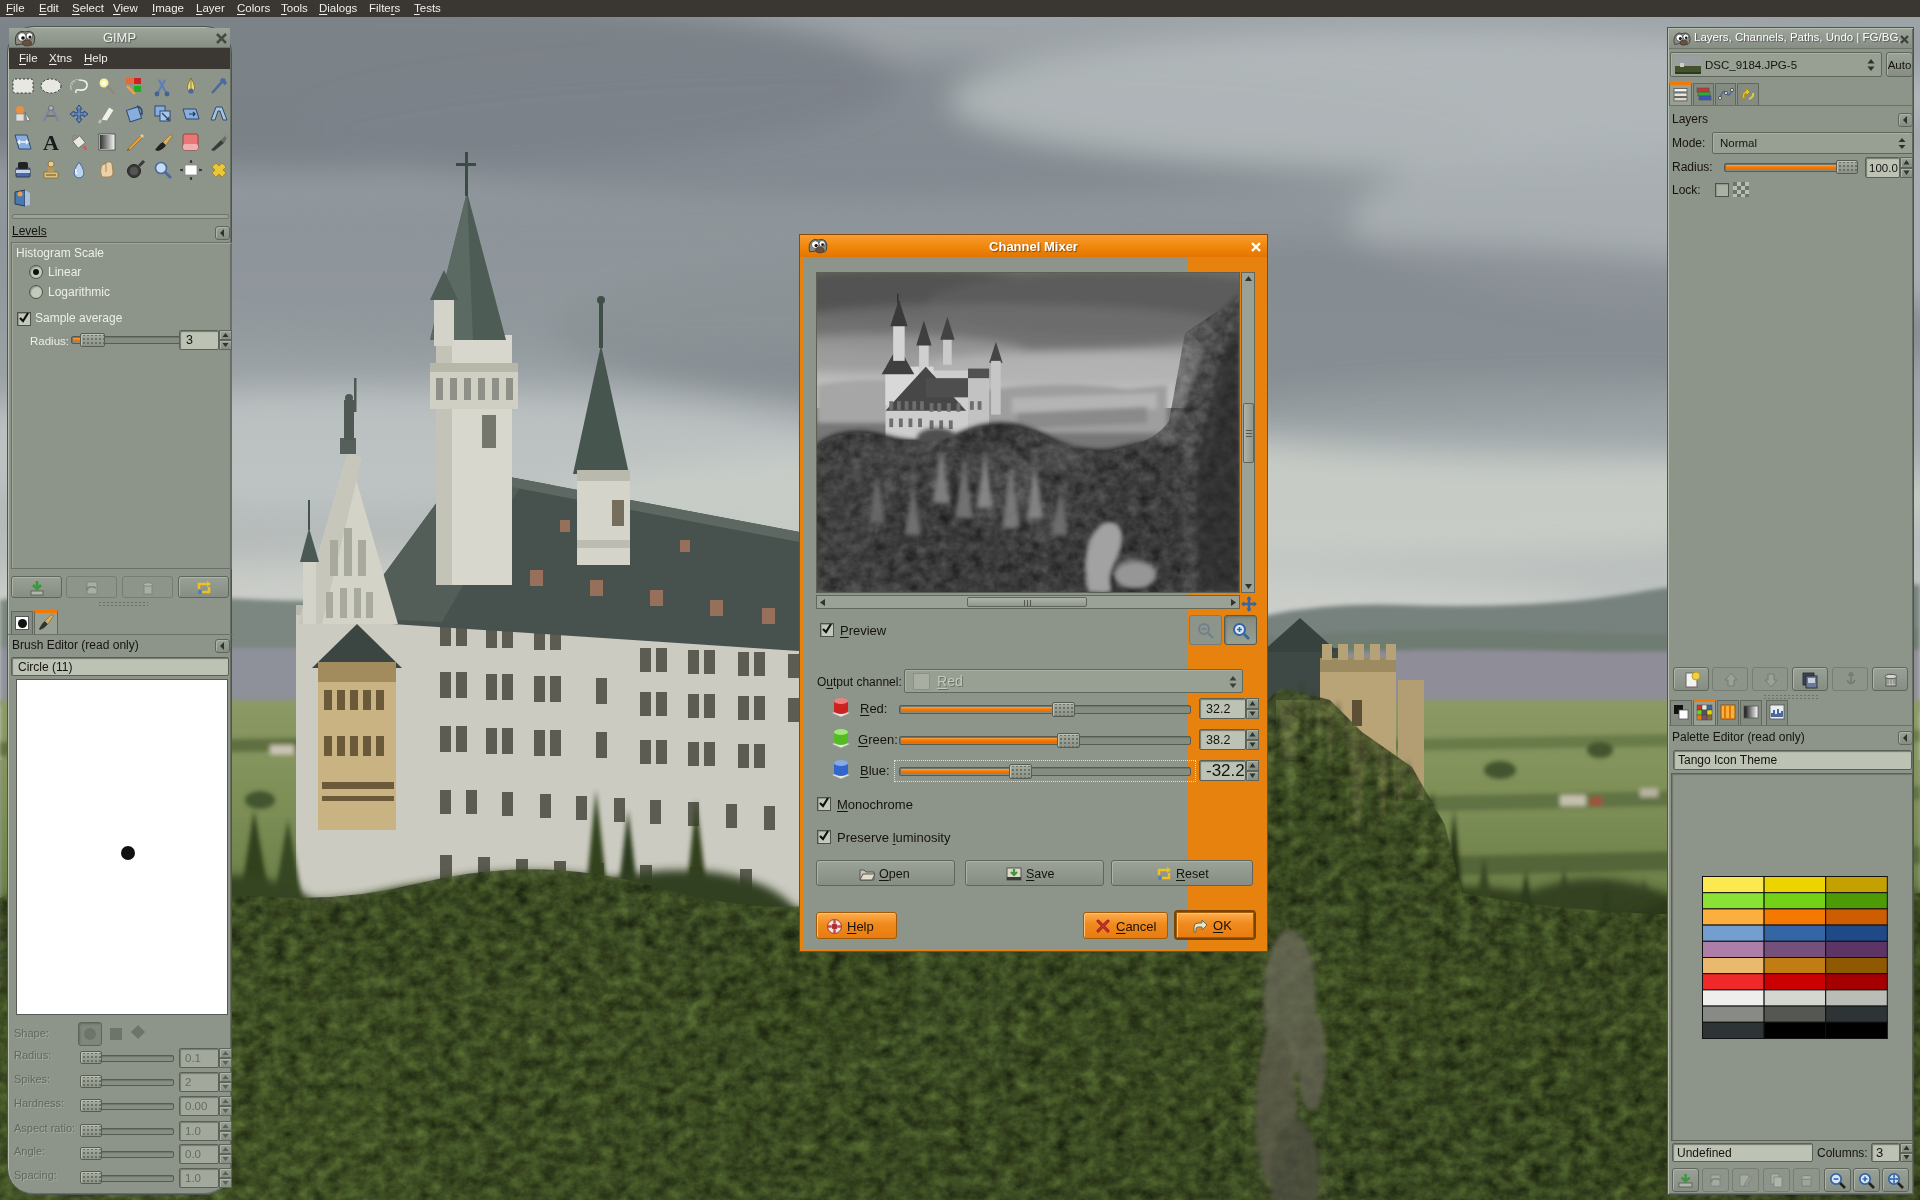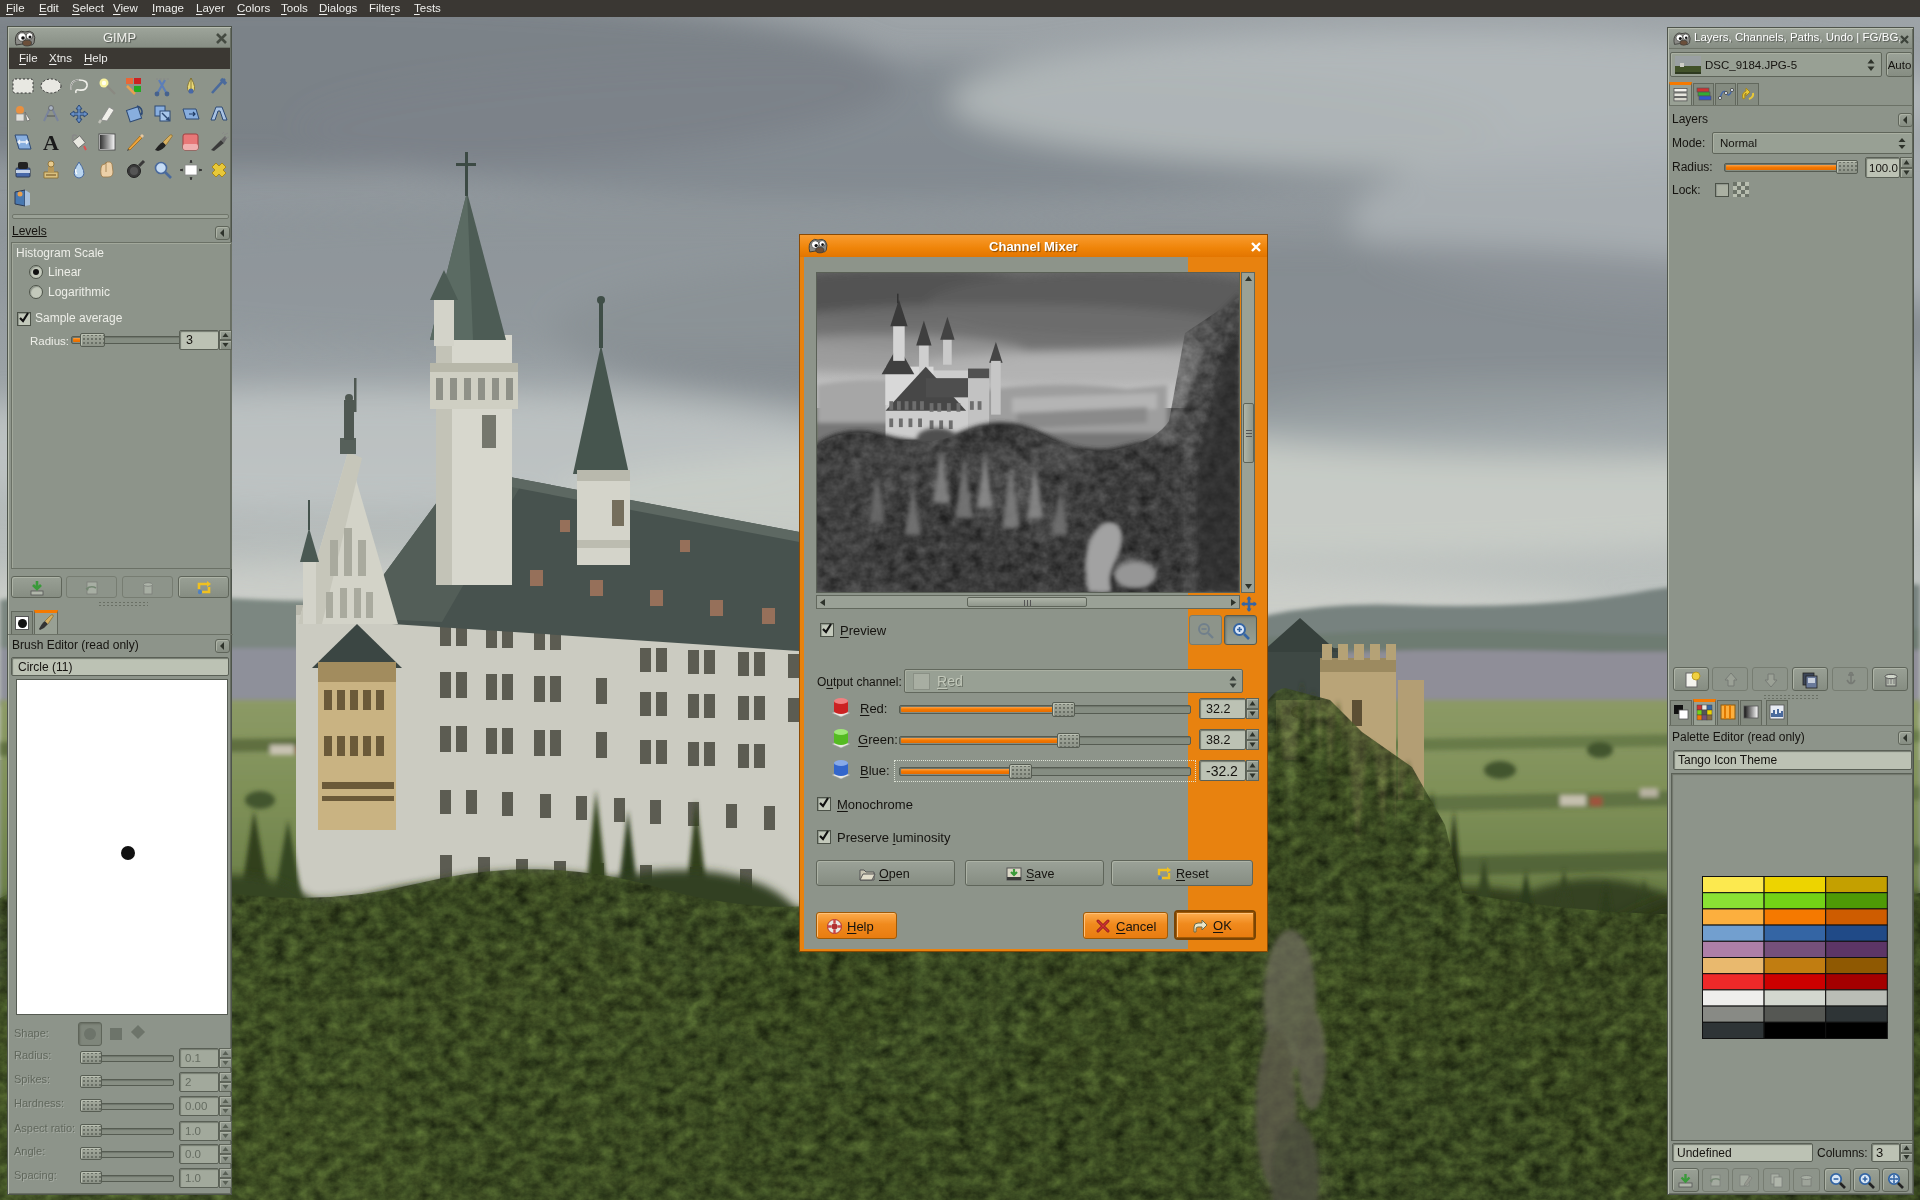--- a/index.html
+++ b/index.html
@@ -364,21 +364,21 @@
 <span style="position:absolute;left:72px"><u>S</u>elect</span>
 <span style="position:absolute;left:113px"><u>V</u>iew</span>
 <span style="position:absolute;left:152px"><u>I</u>mage</span>
 <span style="position:absolute;left:196px"><u>L</u>ayer</span>
 <span style="position:absolute;left:237px"><u>C</u>olors</span>
 <span style="position:absolute;left:281px"><u>T</u>ools</span>
 <span style="position:absolute;left:319px"><u>D</u>ialogs</span>
 <span style="position:absolute;left:369px">Filte<u>r</u>s</span>
 <span style="position:absolute;left:414px"><u>T</u>ests</span>
 </div>
-<div id="toolbox" class="win" style="left:7px;top:26px;width:225px;height:1169px;">
+<div id="toolbox" class="win" style="left:7px;top:26px;width:225px;height:1169px;border-radius:27px;">
  <div class="abs" style="left:1px;top:1px;width:221px;height:20px;background:linear-gradient(#9da49a,#878e84);border-bottom:1px solid #6f756a;"></div>
  <svg class="abs" style="left:5px;top:2px" width="24" height="19" viewBox="0 0 24 19">
   <path d="M3,16 Q1,8 5,4 Q8,1 12,3 Q17,1 20,4 Q23,8 21,14 Q20,17 16,16 Q9,14 3,16Z" fill="#8a8a86" stroke="#3c3c38" stroke-width="1"></path>
   <circle cx="9" cy="8" r="4.2" fill="#fff" stroke="#3c3c38" stroke-width=".8"></circle>
   <circle cx="16.5" cy="7" r="3.4" fill="#fff" stroke="#3c3c38" stroke-width=".8"></circle>
   <circle cx="10" cy="9" r="1.8" fill="#111"></circle>
       <circle cx="17" cy="8" r="1.5" fill="#111"></circle>
   <ellipse cx="14" cy="14" rx="4.5" ry="3" fill="#6b4f3a" stroke="#3c3c38" stroke-width=".8"></ellipse>
  </svg>
  <div class="abs ttxt" style="left:0;top:3px;width:100%;text-align:center;font-size:13px;color:#f2f2ee;">GIMP</div>
@@ -982,21 +982,21 @@
           <rect x="4" y="5" width="14" height="10" fill="#3366cc"></rect>
           <ellipse cx="11" cy="15" rx="7" ry="3" fill="#3366cc"></ellipse>
           <ellipse cx="11" cy="5" rx="7" ry="3" fill="#88aae8"></ellipse>
         </svg>
       </div>
   <div class="lbl" style="left:56px;top:506px;font-size:13px;"><u>B</u>lue:</div>
   <div class="trough" style="left:95px;top:510px;width:292px;height:9px;">
         <div class="fill" style="width:113px;"></div>
       </div>
   <div class="shandle" style="left:205px;top:507px;"></div>
-  <div class="entry" style="left:395px;top:503px;width:47px;height:21px;font-size:14px;line-height:20px;padding-left:6px;">-32.2</div>
+  <div class="entry" style="left:395px;top:503px;width:47px;height:21px;font-size:17px;line-height:20px;padding-left:6px;">-32.2</div>
   <div class="spin" style="left:442px;top:503px;width:13px;height:11px;">
         <svg width="11" height="9" viewBox="0 0 11 9">
           <path d="M5.5,2 L2.5,6.5 L8.5,6.5Z" fill="#2e332b"></path>
         </svg>
       </div>
   <div class="spin" style="left:442px;top:514px;width:13px;height:10px;">
         <svg width="11" height="8" viewBox="0 0 11 8">
           <path d="M5.5,6 L2.5,1.5 L8.5,1.5Z" fill="#2e332b"></path>
         </svg>
       </div>

